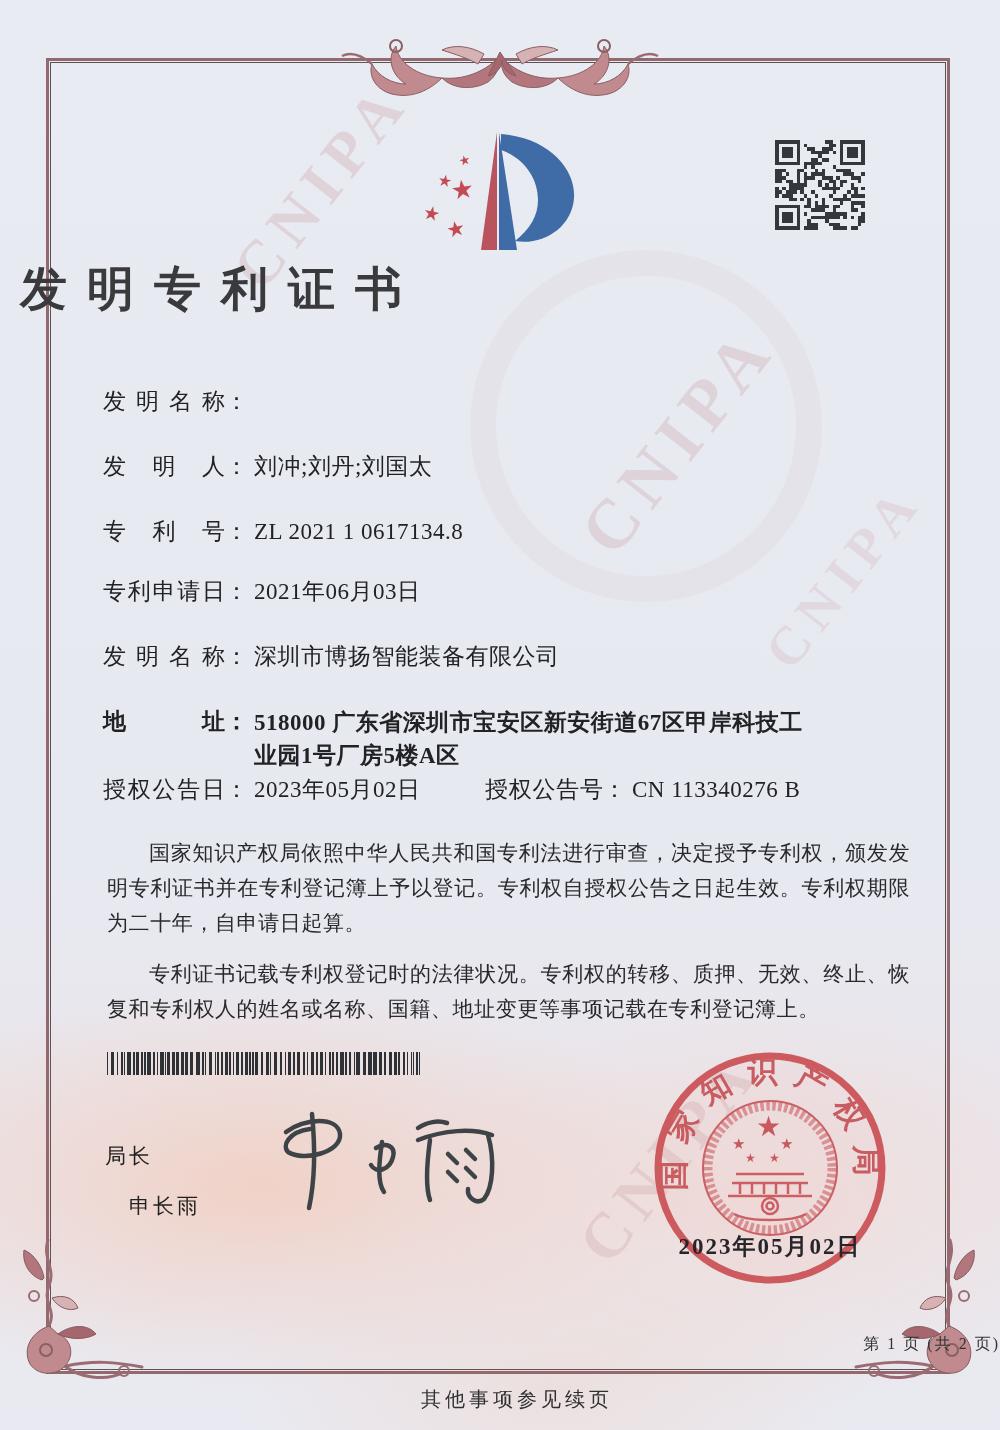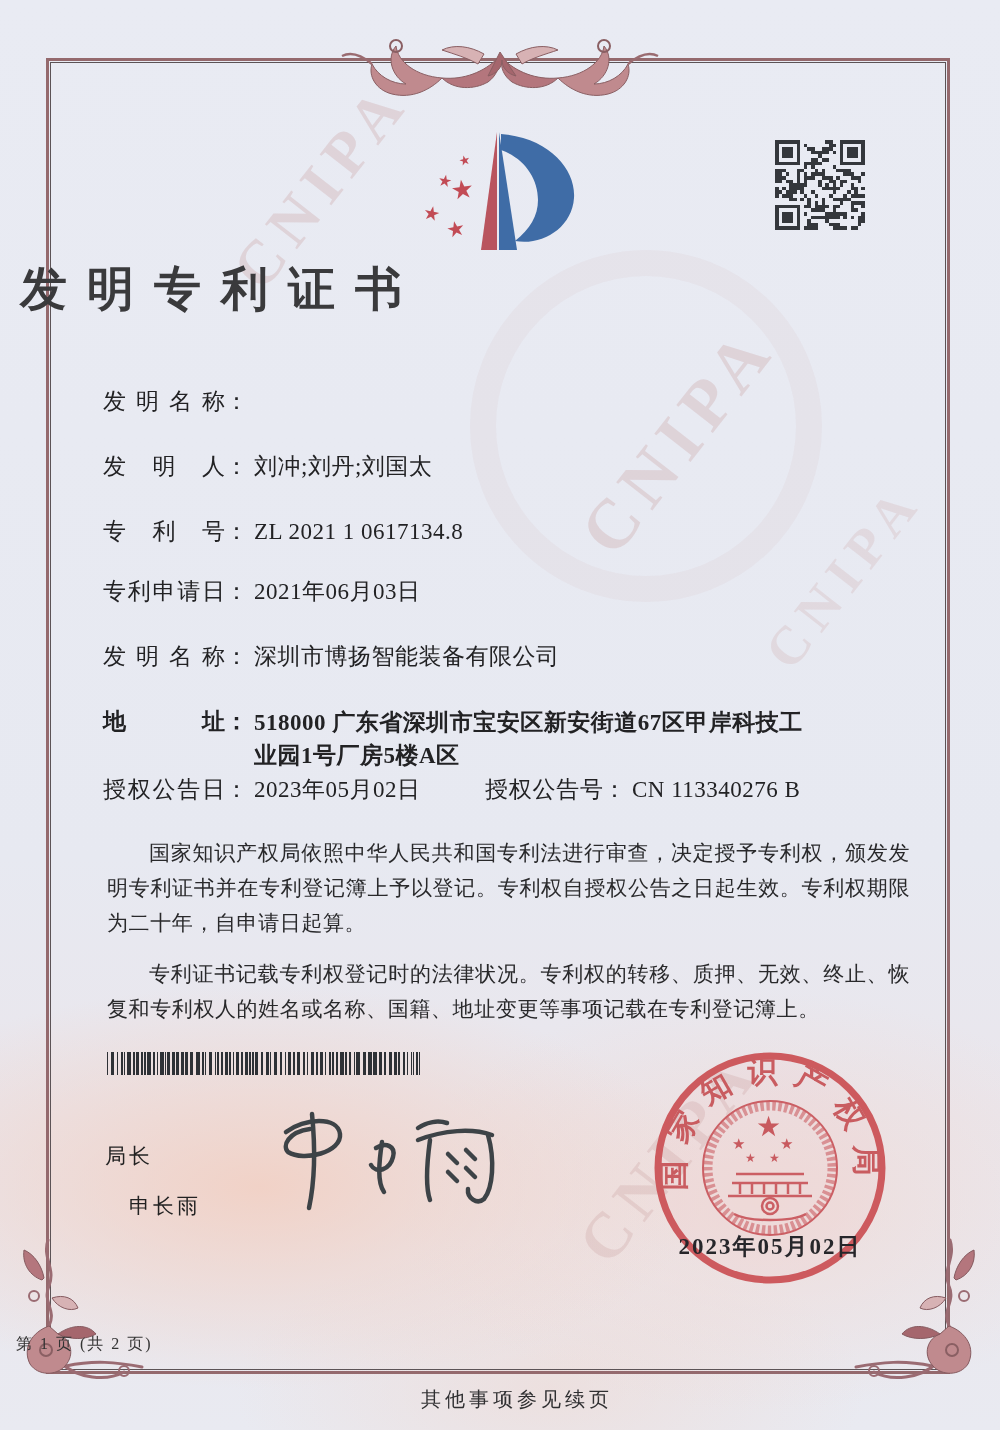--- a/index.html
+++ b/index.html
@@ -43,21 +43,21 @@
   
   .barcode{position:absolute;left:105px;top:1052px;width:320px;height:23px;}
   .sig-title{position:absolute;left:105px;top:1142px;font-family:"Liberation Sans",sans-serif;
              font-size:21px;letter-spacing:3px;color:#222;}
   .sig-name{position:absolute;left:105px;top:1192px;font-family:"Liberation Sans",sans-serif;
             font-size:21px;letter-spacing:3px;color:#222;margin-left:24px;}
   .signature{position:absolute;left:252px;top:1102px;width:270px;height:115px;}
   
   .seal{position:absolute;left:648px;top:1046px;width:244px;height:244px;}
   
-  .page-info{position:absolute;left:0;right:0;top:1334px;text-align:left;font-size:16px;
+  .page-info{position:absolute;left:0;right:0;top:1334px;text-align:right;font-size:16px;
              letter-spacing:2px;color:#333;padding-left:16px;}
   .cont-note{position:absolute;left:0;right:0;top:1386px;text-align:center;font-size:20px;
              letter-spacing:4px;color:#2f2f31;padding-left:34px;}
   
   .orn-top{position:absolute;left:340px;top:24px;width:320px;height:86px;}
   .orn-corner{position:absolute;width:132px;height:152px;}
   .orn-bl{left:12px;top:1238px;}
   .orn-br{right:14px;top:1238px;transform:scaleX(-1);}
   svg{display:block;}
 </style>

